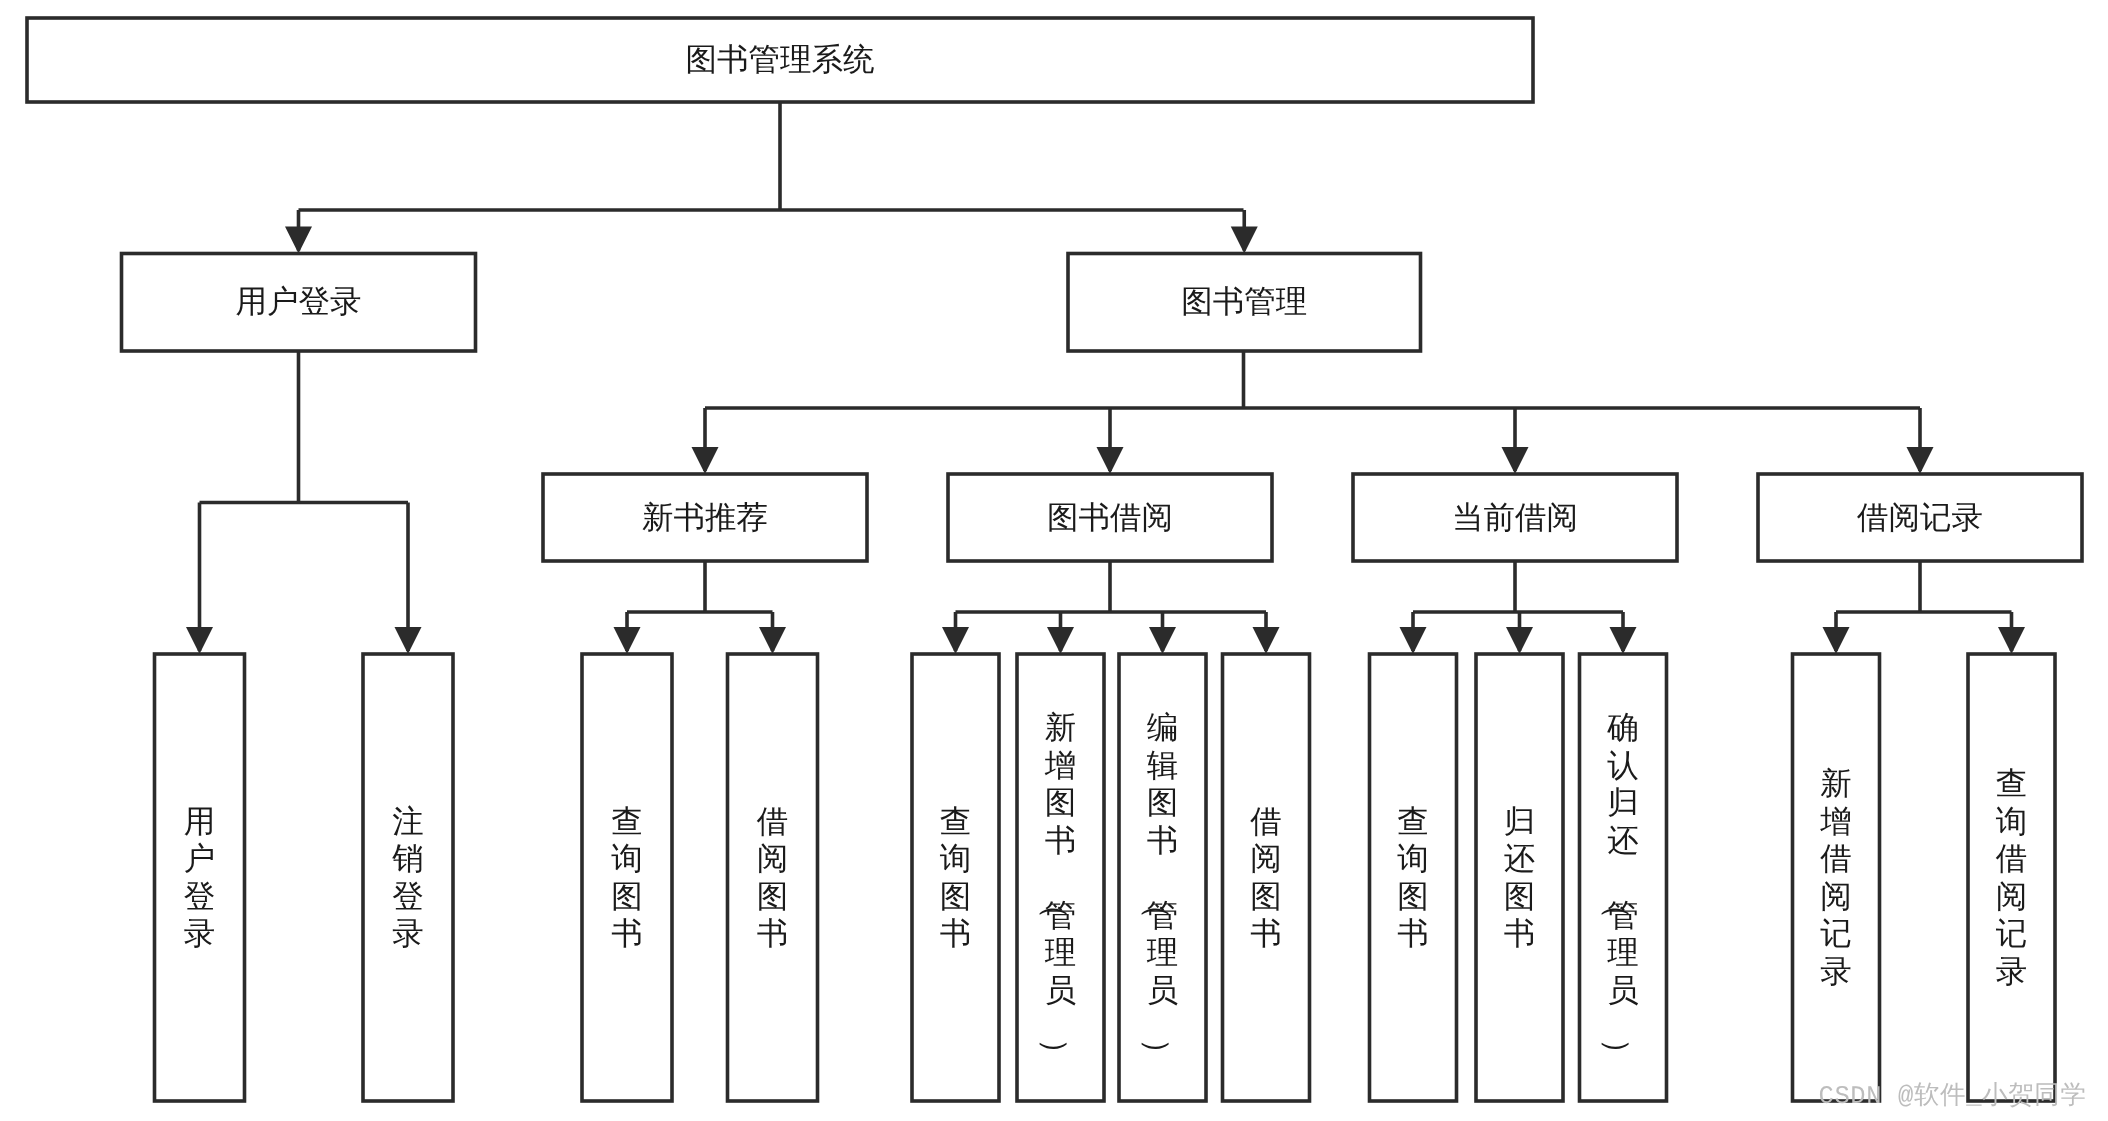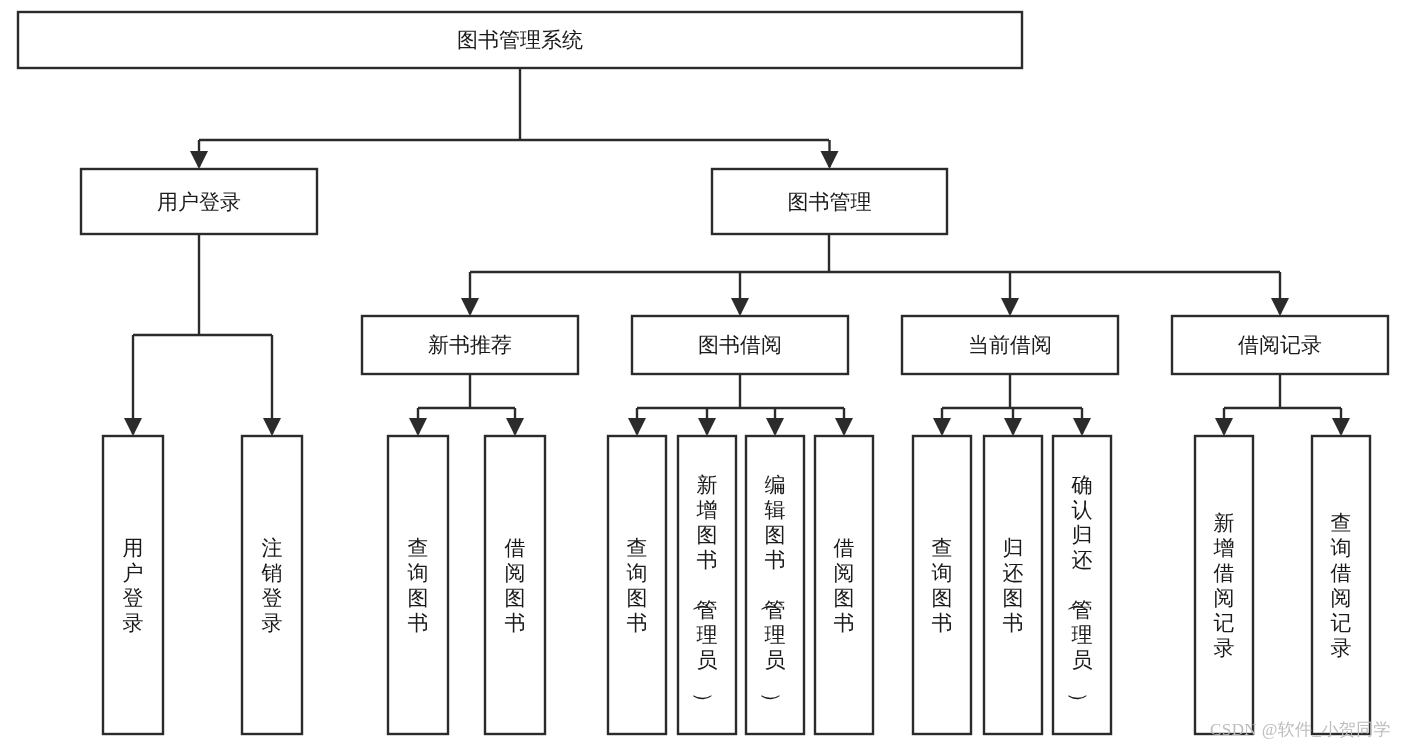--- a/index.html
+++ b/index.html
@@ -51,21 +51,21 @@
   .node-label-v {
     fill: #1a1a1a;
     font-family: "DejaVu Sans", "Liberation Sans", sans-serif;
     font-size: 21px;
     text-anchor: middle;
   }
   .watermark {
     position: absolute;
     right: 14px;
     bottom: 6px;
-    font-family: Liberation Serif, serif;
+    font-family: Liberation Mono, monospace;
     font-size: 17px;
     color: #bdbdbd;
     letter-spacing: 0.4px;
     white-space: nowrap;
     user-select: none;
   }
 </style>
 </head>
 <body>
 

